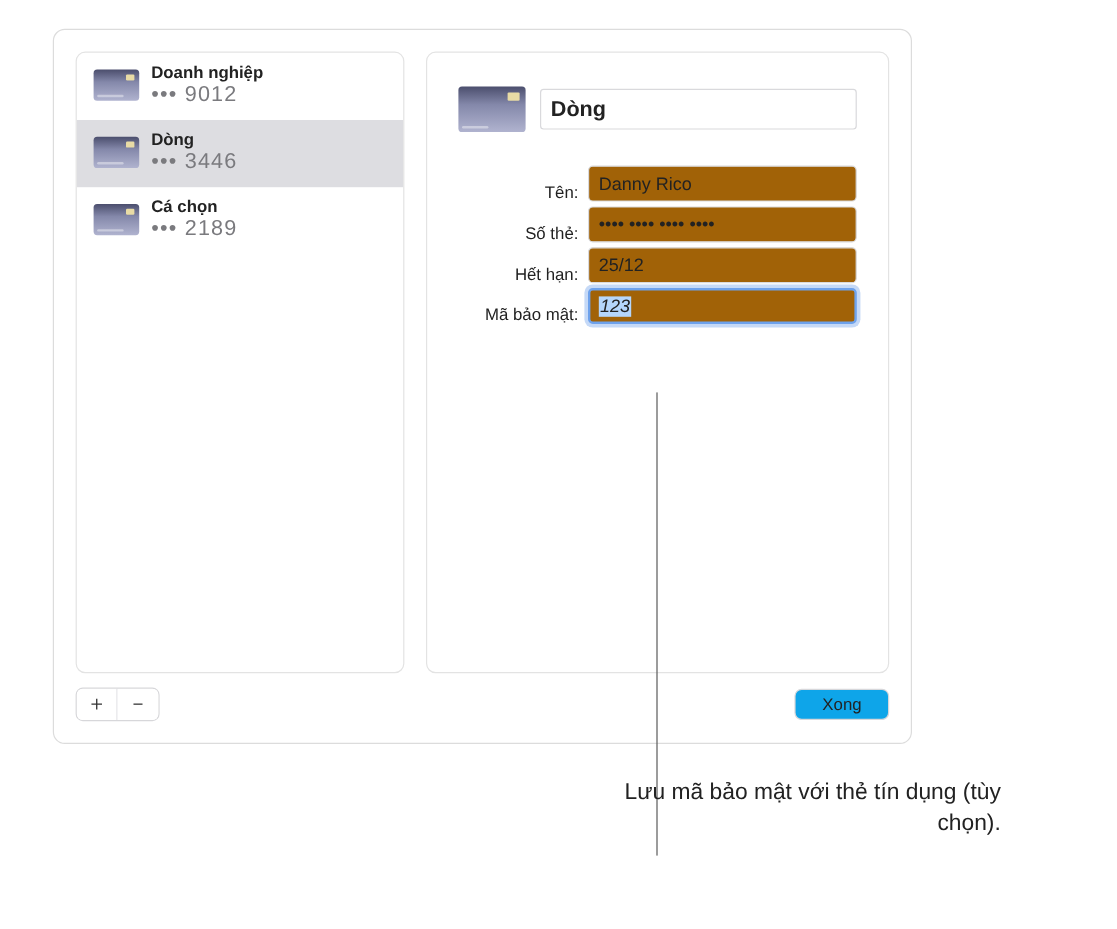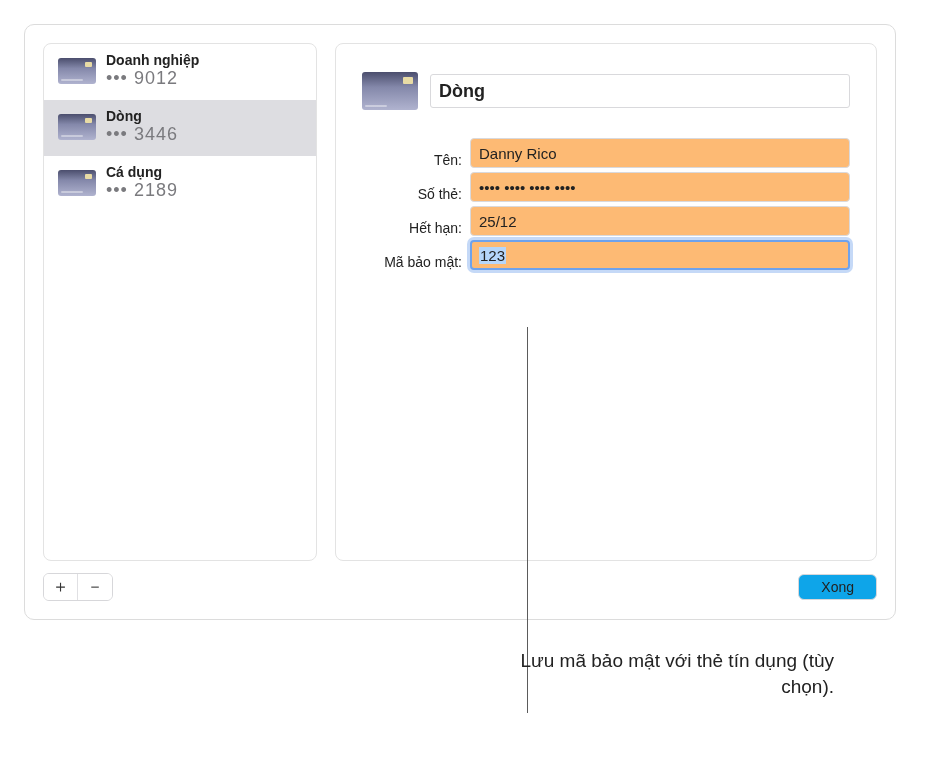--- a/index.html
+++ b/index.html
@@ -4,26 +4,27 @@
 <style>
 * { box-sizing: border-box; margin: 0; padding: 0; }
 body {
   font-family: -apple-system, "Helvetica Neue", Arial, sans-serif;
   background: #ffffff;
   padding: 24px;
   font-size: 13px;
   color: #222;
 }
 .window {
-  width: 872px;
+  width: 716px;
   border: 1px solid #dcdcdc;
   border-radius: 10px;
   background: #ffffff;
   padding: 18px;
   position: relative;
+  margin-left: 20px;
 }
 .top-panel {
   display: flex;
   gap: 18px;
   height: 518px;
 }
 .sidebar {
   width: 274px;
   border: 1px solid #e3e3e3;
   border-radius: 8px;
@@ -119,30 +120,31 @@
   color: #222;
 }
 .form-input {
   flex: 1;
   height: 30px;
   border: 1px solid #d9d9dc;
   border-radius: 4px;
   padding: 4px 8px;
   font-size: 15px;
   color:#222;
-  background:#fdba74;
+  background:#a16207;
 }
 .form-input.focused {
   border: 2px solid #6ea2ec;
   box-shadow: 0 0 0 3px rgba(110,160,235,0.4);
   padding: 3px 7px;
 }
 .sel-text{
   background:#b5d6fb;
   padding:0 1px;
+  font-style:italic;
 }
 .bottom-bar {
   display: flex;
   align-items: center;
   justify-content: space-between;
   margin-top: 12px;
 }
 .plusminus {
   display: inline-flex;
   border: 1px solid #d7d7da;
@@ -210,21 +212,21 @@
       <div class="card-item selected">
         <div class="card-icon"></div>
         <div class="card-text">
           <div class="card-title">Dòng</div>
           <div class="card-number">••• 3446</div>
         </div>
       </div>
       <div class="card-item">
         <div class="card-icon"></div>
         <div class="card-text">
-          <div class="card-title">Cá dụng</div>
+          <div class="card-title">Cá chọn</div>
           <div class="card-number">••• 2189</div>
         </div>
       </div>
     </div>
 
     <div class="detail">
       <div class="header-row">
         <div class="card-icon big"></div>
         <input class="header-title-input" value="Dòng" style="">
       </div>

